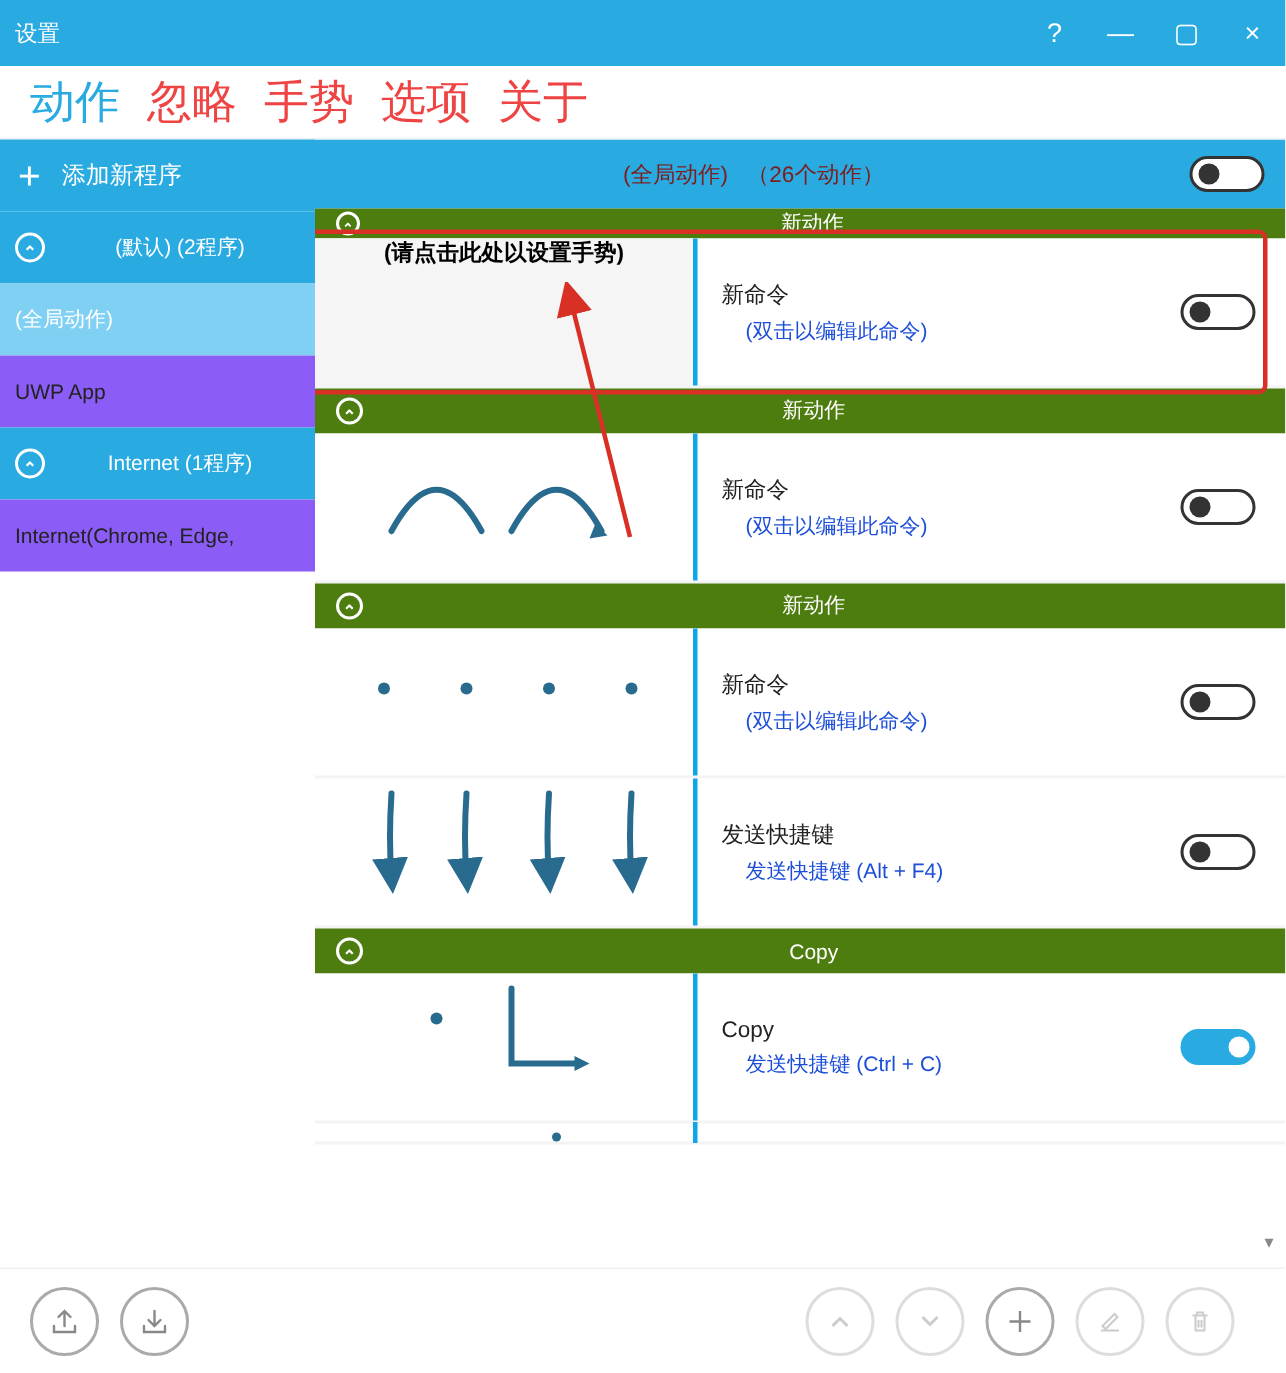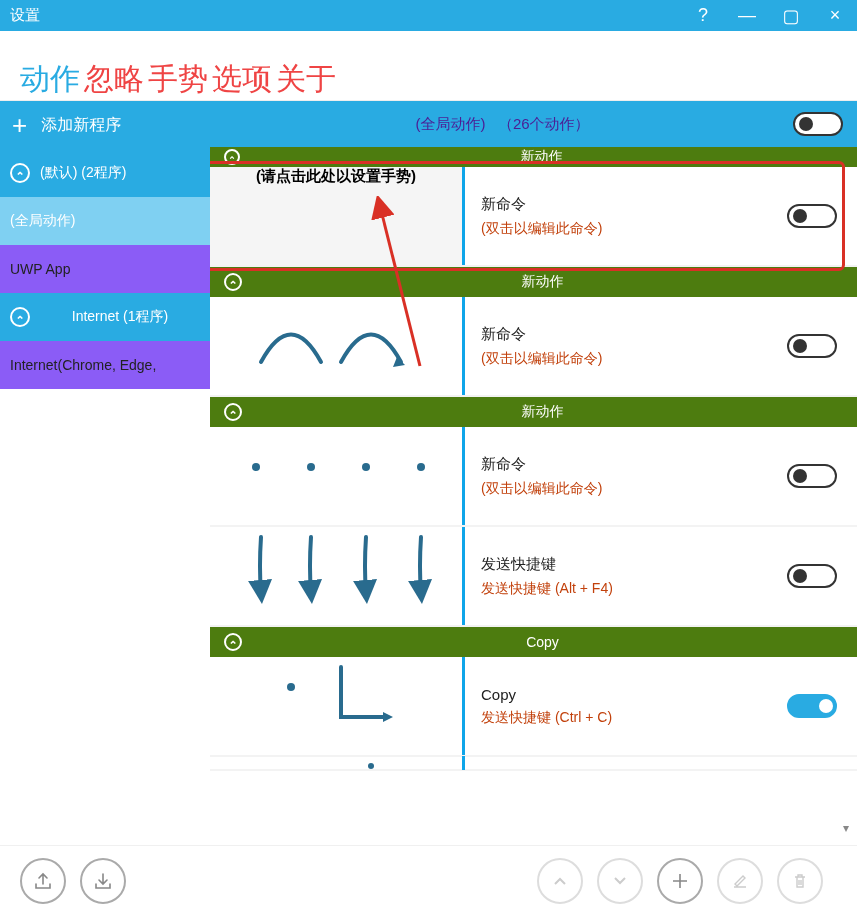--- a/index.html
+++ b/index.html
@@ -1,61 +1,61 @@
 <!DOCTYPE html>
 <html><head>
 <meta charset="utf-8">
 <style>
   * { box-sizing: border-box; margin: 0; padding: 0; }
   body { font-family: "Microsoft YaHei", Arial, sans-serif; background: #fff; width: 857px; height: 915px; overflow: hidden; position: relative; }
 
   
-  .titlebar { height: 31px; background: #29abe2; display: flex; align-items: center; color: #fff; padding: 0 10px; }
+  .titlebar { height: 44px; background: #29abe2; display: flex; align-items: center; color: #fff; padding: 0 10px; }
   .titlebar .title { font-size: 15px; }
   .titlebar .right { margin-left: auto; display: flex; gap: 20px; align-items: center; font-size: 18px; }
   .titlebar .winbtn { width: 24px; text-align: center; cursor: pointer; }
 
   
-  .tabs { height: 70px; display: flex; align-items: flex-end; padding: 0 20px; gap: 4px; border-bottom: 1px solid #eee; }
+  .tabs { height: 49px; display: flex; align-items: center; padding: 0 20px; gap: 18px; border-bottom: 1px solid #eee; }
   .tab { font-size: 30px; font-weight: 300; color: #ef4444; cursor: pointer; }
   .tab.active { color: #29abe2; }
 
   
   .main { display: flex; height: 740px; }
   .sidebar { width: 210px; background: #fff; display: flex; flex-direction: column; }
   .add-program { height: 48px; background: #29abe2; color: #fff; display: flex; align-items: center; gap: 14px; padding: 0 12px; cursor: pointer; font-size: 16px; }
   .plus-big { font-size: 26px; font-weight: 200; }
   .cat-row { height: 48px; display: flex; align-items: center; gap: 10px; padding: 0 10px; font-size: 14px; cursor: pointer; }
   .cat-blue { background: #29abe2; color: #fff; }
   .cat-lightblue { background: #7fd0f2; color: #fff; }
   .cat-white { background: #8b5cf6; color: #222; }
   .chev-circle { width: 20px; height: 20px; border: 2px solid currentColor; border-radius: 50%; display: inline-flex; align-items: center; justify-content: center; font-size: 11px; flex-shrink:0; }
   .chev-circle::before { content:"⌃"; position: relative; top:3px; font-weight:bold;}
 
   
   .content { flex: 1; display: flex; flex-direction: column; overflow: hidden; position: relative; }
-  .header-row { height: 46px; background: #29abe2; color: #4c1d95; display: flex; align-items: center; padding: 0 14px; font-size: 15px; gap: 12px; }
+  .header-row { height: 46px; background: #29abe2; color: #7f1d1d; display: flex; align-items: center; padding: 0 14px; font-size: 15px; gap: 12px; }
   .header-row .hcenter { flex:1; text-align:center;}
   .toggle { width: 50px; height: 24px; border: 2px solid #333; border-radius: 14px; position: relative; background: #fff; cursor:pointer;}
   .toggle .knob { position: absolute; width: 14px; height: 14px; background: #333; border-radius: 50%; top: 3px; left: 4px; }
   .toggle.on { background: #29abe2; border-color:#29abe2; }
   .toggle.on .knob { left: 30px; background:#fff; }
   .header-row .toggle { border-color:#333; }
 
   .section-header { height: 30px; background: #4d7c0f; color: #fff; display:flex; align-items:center; font-size:14px; padding:0 14px; }
   .section-header .sh-chev { color:#fff; }
   .section-header .sh-label { flex:1; text-align:center; }
 
   .action-card { height: 100px; background: #fff; display:flex; align-items:center; border-bottom: 2px solid #f3f3f3; }
   .gesture-area { width: 255px; height:100%; display:flex; justify-content:center; border-right: 3px solid #0ea5e9; }
   .gesture-area.selected { background:#f5f5f5; }
   .gesture-placeholder { font-weight:bold; font-size:15px; color:#000; }
   .action-info { flex:1; padding: 0 16px; }
   .action-title { font-size:15px; color:#222; margin-bottom:6px; }
-  .action-sub { font-size:14px; color:#c2410c; }
+  .action-sub { font-size:14px; color:#1d4ed8;margin-left:16px; }
   .action-toggle { padding-right: 20px; }
 
   
   .highlight-box { position:absolute; border:3px solid #d93025; border-radius:6px; pointer-events:none; z-index:5;}
   .arrow-ann { position:absolute; z-index:6; pointer-events:none; }
 
   
   .gsvg { width: 230px; height: 80px; }
   .gsvg .stroke { stroke:#296b8e; stroke-width:4; fill:none; stroke-linecap:round; }
   .gsvg .dot { fill:#296b8e; }
@@ -93,21 +93,21 @@
 
 <div class="main">
 
   <div class="sidebar">
     <div class="add-program">
       <span class="plus-big">+</span>
       <span>添加新程序</span>
     </div>
     <div class="cat-row cat-blue">
       <span class="chev-circle"></span>
-      <span style="flex:1;text-align:left">(默认) (2程序)</span>
+      <span style="flex:1;text-align:center">(默认) (2程序)</span>
     </div>
     <div class="cat-row cat-lightblue">
       <span>(全局动作)</span>
     </div>
     <div class="cat-row cat-white">
       <span>UWP App</span>
     </div>
     <div class="cat-row cat-blue">
       <span class="chev-circle"></span>
       <span style="flex:1;text-align:center">Internet (1程序)</span>

